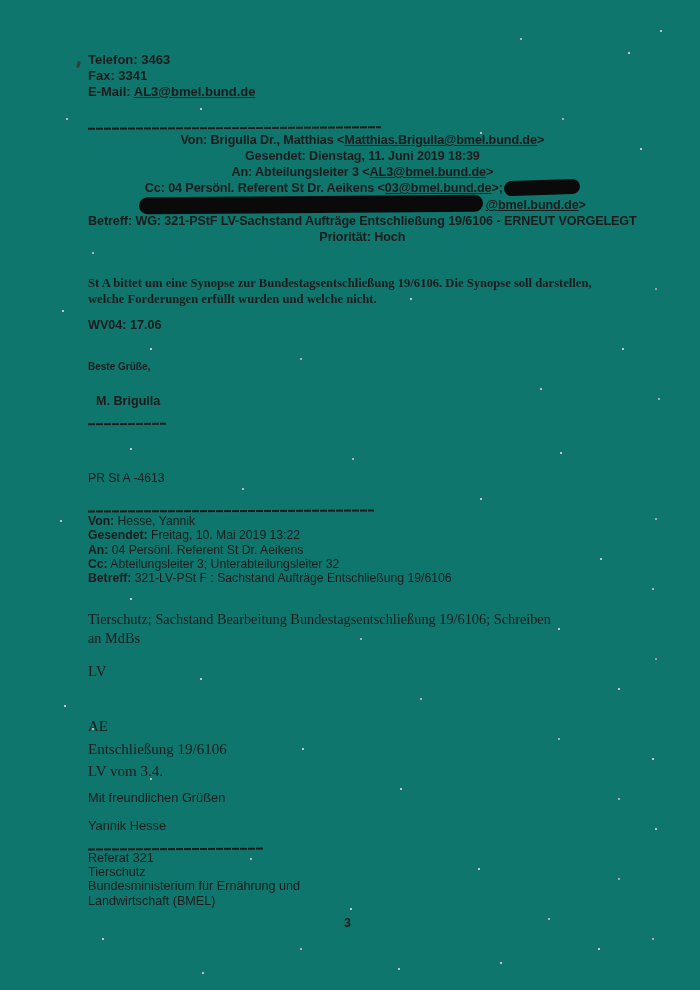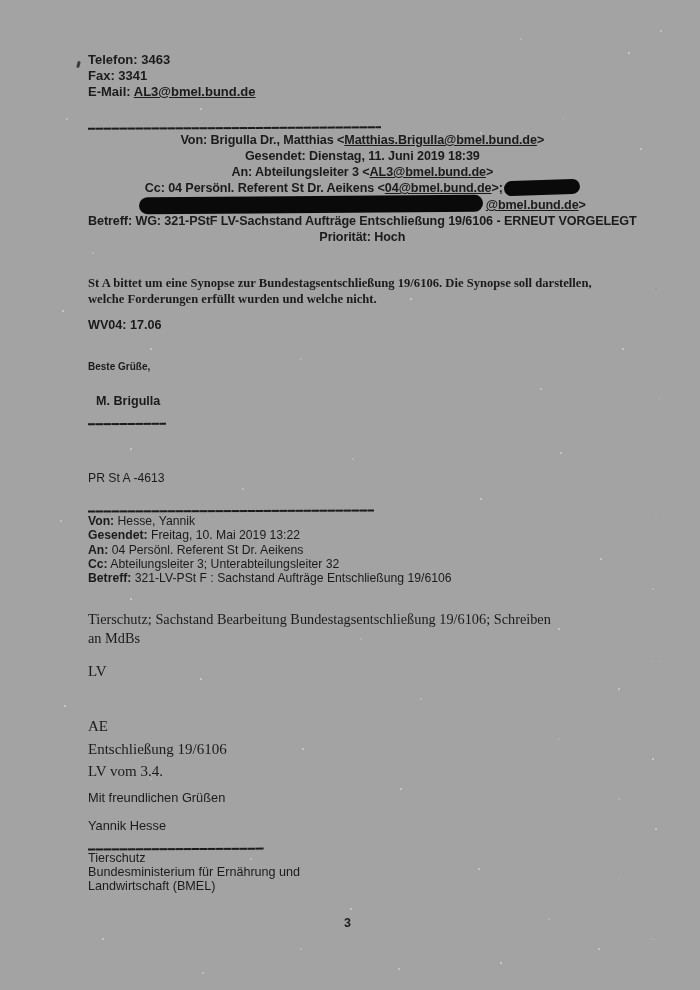--- a/index.html
+++ b/index.html
@@ -1,18 +1,18 @@
 <!DOCTYPE html>
 <html><head>
 <meta charset="utf-8">
 <style>
   html,body { margin:0; padding:0; background:#e8e8e8; }
   .page {
     position:relative; width:700px; height:990px; margin:0 auto;
-    background:#a3a3a3; overflow:hidden;
+    background:#0f766e; overflow:hidden;
     color:#1b1b1b;
     font-family:"Liberation Sans", sans-serif;
   }
   .blk { position:absolute; white-space:nowrap; }
   .wrap { white-space:normal;font-family:Liberation Serif, serif; }
 
   
   .contact { top:52px; left:88px; font-size:13px; line-height:16px; font-weight:600; }
   .h1 { top:132px; left:88px; font-size:12.6px; line-height:16px; font-weight:600; letter-spacing:-0.1px;text-align:center; }
   .h1 .lbl, .h2 .lbl { font-weight:700; }
@@ -89,21 +89,21 @@
     <div>Telefon: 3463</div>
     <div>Fax: 3341</div>
     <div><span>E-Mail: </span><span class="u">AL3@bmel.bund.de</span></div>
   </div>
 
   <div class="rule rule1"></div>
   <div class="blk h1">
     <div><span class="lbl">Von:</span><span> Brigulla Dr., Matthias &lt;</span><span class="u">Matthias.Brigulla@bmel.bund.de</span><span>&gt;</span></div>
     <div><span class="lbl">Gesendet:</span><span> Dienstag, 11. Juni 2019 18:39</span></div>
     <div><span class="lbl">An:</span><span> Abteilungsleiter 3 &lt;</span><span class="u">AL3@bmel.bund.de</span><span>&gt;</span></div>
-    <div><span class="lbl">Cc:</span><span> 04 Persönl. Referent St Dr. Aeikens &lt;</span><span class="u">04@bmel.bund.de</span><span>&gt;;</span><span class="redact redact-sm"></span></div>
+    <div><span class="lbl">Cc:</span><span> 04 Persönl. Referent St Dr. Aeikens &lt;</span><span class="u">03@bmel.bund.de</span><span>&gt;;</span><span class="redact redact-sm"></span></div>
     <div><span class="redact redact-lg"></span><span class="u">@bmel.bund.de</span><span>&gt;</span></div>
     <div><span class="lbl">Betreff:</span><span> WG: 321-PStF LV-Sachstand Aufträge Entschließung 19/6106 - ERNEUT VORGELEGT</span></div>
     <div><span class="lbl">Priorität:</span><span> Hoch</span></div>
   </div>
 
   <div class="blk body1 wrap">
     <div>St A bittet um eine Synopse zur Bundestagsentschließung 19/6106. Die Synopse soll darstellen,</div>
     <div>welche Forderungen erfüllt wurden und welche nicht.</div>
   </div>
   <div class="blk wv">WV04: 17.06</div>
@@ -128,19 +128,20 @@
   <div class="blk serif lv">LV</div>
   <div class="blk serif notes">
     <div>AE</div>
     <div>Entschließung 19/6106</div>
     <div>LV vom 3.4.</div>
   </div>
   <div class="blk mfg">Mit freundlichen Grüßen</div>
   <div class="blk name2">Yannik Hesse</div>
   <div class="rule ruleS2"></div>
   <div class="blk sig2">
+    <div>Referat 321</div>
     <div>Tierschutz</div>
     <div>Bundesministerium für Ernährung und</div>
     <div>Landwirtschaft (BMEL)</div>
   </div>
 
   <div class="blk pagenum">3</div>
 </div>
 
 </body></html>

